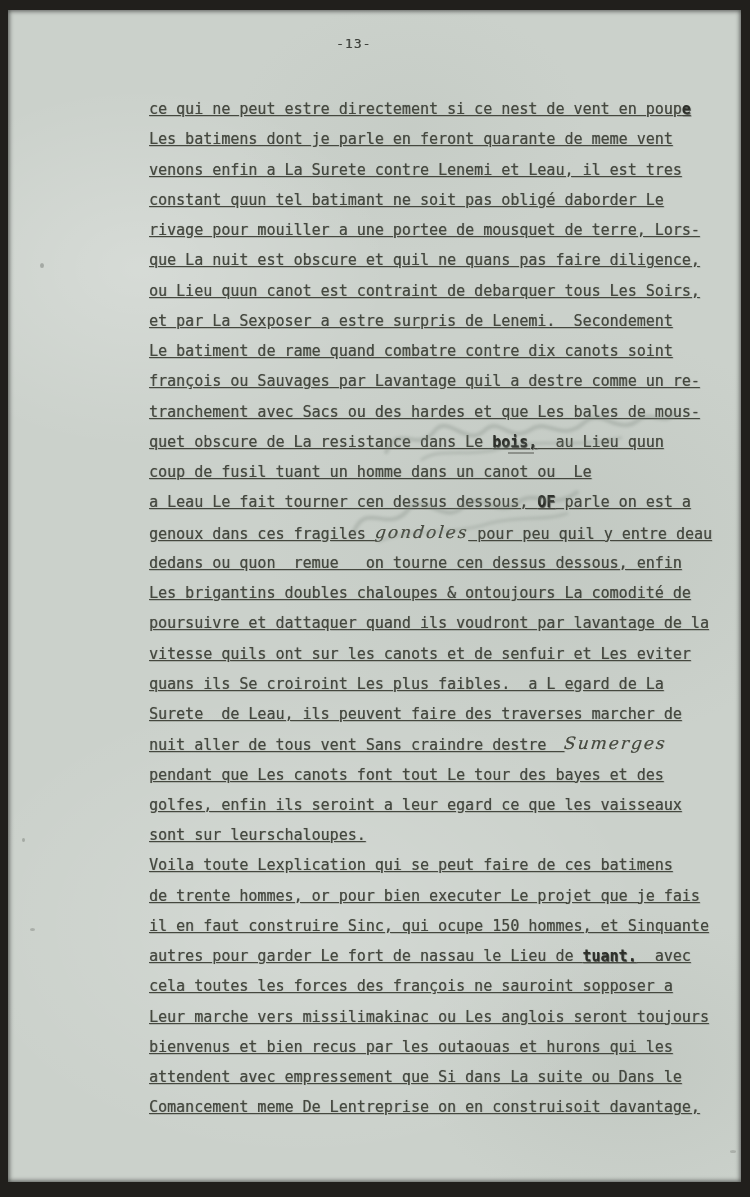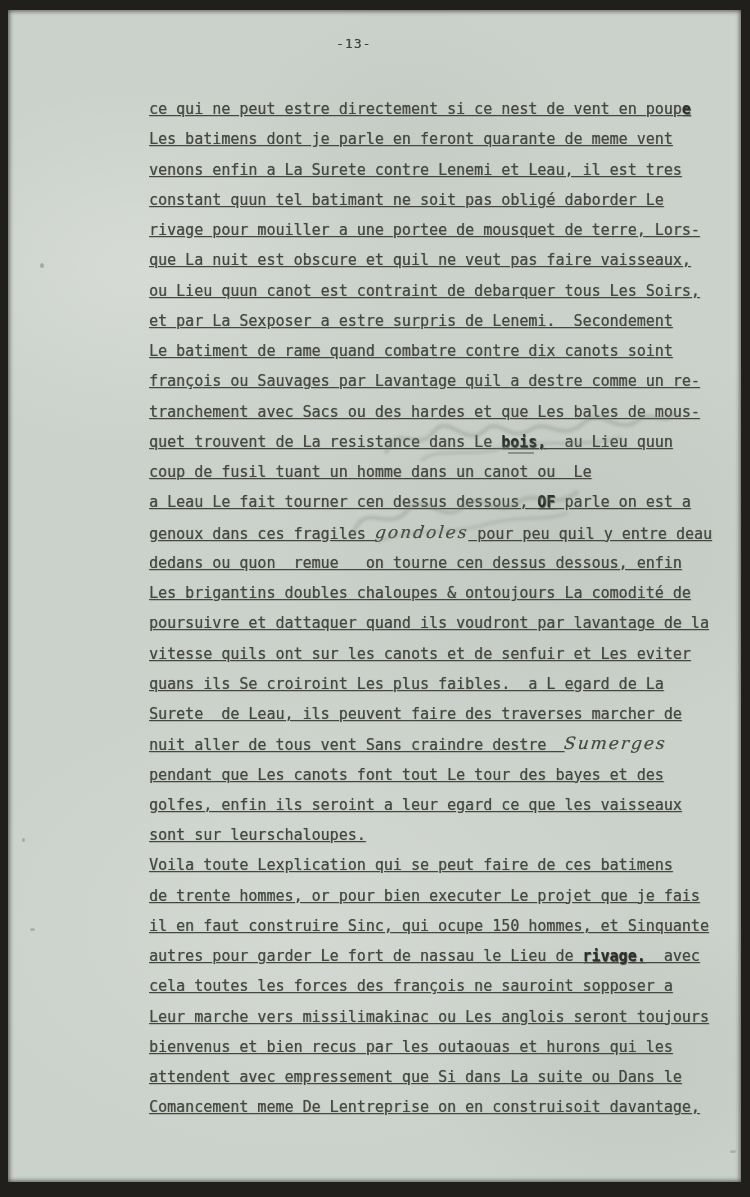--- a/index.html
+++ b/index.html
@@ -87,44 +87,44 @@
 <div class="paper">
 
   <div class="page-number">-13-</div>
 
   <div class="text-block">
       <div class="line"><span class="seg-type">ce qui ne peut estre directement si ce nest de vent en poup</span><span class="seg-bold">e</span></div>
       <div class="line"><span class="seg-type">Les batimens dont je parle en feront quarante de meme vent</span></div>
       <div class="line"><span class="seg-type">venons enfin a La Surete contre Lenemi et Leau, il est tres</span></div>
       <div class="line"><span class="seg-type">constant quun tel batimant ne soit pas obligé daborder Le</span></div>
       <div class="line"><span class="seg-type">rivage pour mouiller a une portee de mousquet de terre, Lors-</span></div>
-      <div class="line"><span class="seg-type">que La nuit est obscure et quil ne veut pas faire vaisseaux,</span></div>
+      <div class="line"><span class="seg-type">que La nuit est obscure et quil ne quans pas faire diligence,</span></div>
       <div class="line"><span class="seg-type">ou Lieu quun canot est contraint de debarquer tous Les Soirs,</span></div>
       <div class="line"><span class="seg-type">et par La Sexposer a estre surpris de Lenemi.  Secondement</span></div>
       <div class="line"><span class="seg-type">Le batiment de rame quand combatre contre dix canots soint</span></div>
       <div class="line"><span class="seg-type">françois ou Sauvages par Lavantage quil a destre comme un re-</span></div>
       <div class="line"><span class="seg-type">tranchement avec Sacs ou des hardes et que Les bales de mous-</span></div>
-      <div class="line"><span class="seg-type">quet trouvent de La resistance dans Le </span><span class="seg-bold">bois,</span><span class="seg-type">  au Lieu quun</span></div>
+      <div class="line"><span class="seg-type">quet obscure de La resistance dans Le </span><span class="seg-bold">bois,</span><span class="seg-type">  au Lieu quun</span></div>
       <div class="line"><span class="seg-type">coup de fusil tuant un homme dans un canot ou  Le</span></div>
       <div class="line"><span class="seg-type">a Leau Le fait tourner cen dessus dessous, </span><span class="seg-bold">OF</span><span class="seg-type"> parle on est a</span></div>
       <div class="line"><span class="seg-type">genoux dans ces fragiles </span><span class="seg-hand">gondoles</span><span class="seg-type"> pour peu quil y entre deau</span></div>
       <div class="line"><span class="seg-type">dedans ou quon  remue   on tourne cen dessus dessous, enfin</span></div>
       <div class="line"><span class="seg-type">Les brigantins doubles chaloupes &amp; ontoujours La comodité de</span></div>
       <div class="line"><span class="seg-type">poursuivre et dattaquer quand ils voudront par lavantage de la</span></div>
       <div class="line"><span class="seg-type">vitesse quils ont sur les canots et de senfuir et Les eviter</span></div>
       <div class="line"><span class="seg-type">quans ils Se croiroint Les plus faibles.  a L egard de La</span></div>
       <div class="line"><span class="seg-type">Surete  de Leau, ils peuvent faire des traverses marcher de</span></div>
       <div class="line"><span class="seg-type">nuit aller de tous vent Sans craindre destre  </span><span class="seg-hand">Sumerges</span></div>
       <div class="line"><span class="seg-type">pendant que Les canots font tout Le tour des bayes et des</span></div>
       <div class="line"><span class="seg-type">golfes, enfin ils seroint a leur egard ce que les vaisseaux</span></div>
       <div class="line"><span class="seg-type">sont sur leurschaloupes.</span></div>
       <div class="line"><span class="seg-type">Voila toute Lexplication qui se peut faire de ces batimens</span></div>
       <div class="line"><span class="seg-type">de trente hommes, or pour bien executer Le projet que je fais</span></div>
       <div class="line"><span class="seg-type">il en faut construire Sinc, qui ocupe 150 hommes, et Sinquante</span></div>
-      <div class="line"><span class="seg-type">autres pour garder Le fort de nassau le Lieu de </span><span class="seg-bold">rivage.</span><span class="seg-type">  avec</span></div>
+      <div class="line"><span class="seg-type">autres pour garder Le fort de nassau le Lieu de </span><span class="seg-bold">tuant.</span><span class="seg-type">  avec</span></div>
       <div class="line"><span class="seg-type">cela toutes les forces des françois ne sauroint sopposer a</span></div>
       <div class="line"><span class="seg-type">Leur marche vers missilimakinac ou Les anglois seront toujours</span></div>
       <div class="line"><span class="seg-type">bienvenus et bien recus par les outaouas et hurons qui les</span></div>
       <div class="line"><span class="seg-type">attendent avec empressement que Si dans La suite ou Dans le</span></div>
       <div class="line"><span class="seg-type">Comancement meme De Lentreprise on en construisoit davantage,</span></div>
     </div>
 
   <svg class="ghost" style="left:372px; top:392px; transform:rotate(-4deg);" width="300" height="55" viewBox="0 0 300 55">
     <path d="M5,40 C20,10 35,45 55,22 C70,6 85,42 105,25 C120,12 130,40 150,28 C168,16 180,44 205,24 C222,10 238,40 258,26 C272,16 284,34 295,22" fill="none" stroke="#79837b" stroke-width="4" stroke-linecap="round"></path>
     <path d="M40,50 C60,38 90,52 120,44 C150,36 200,50 240,42" fill="none" stroke="#828c84" stroke-width="3" stroke-linecap="round"></path>

